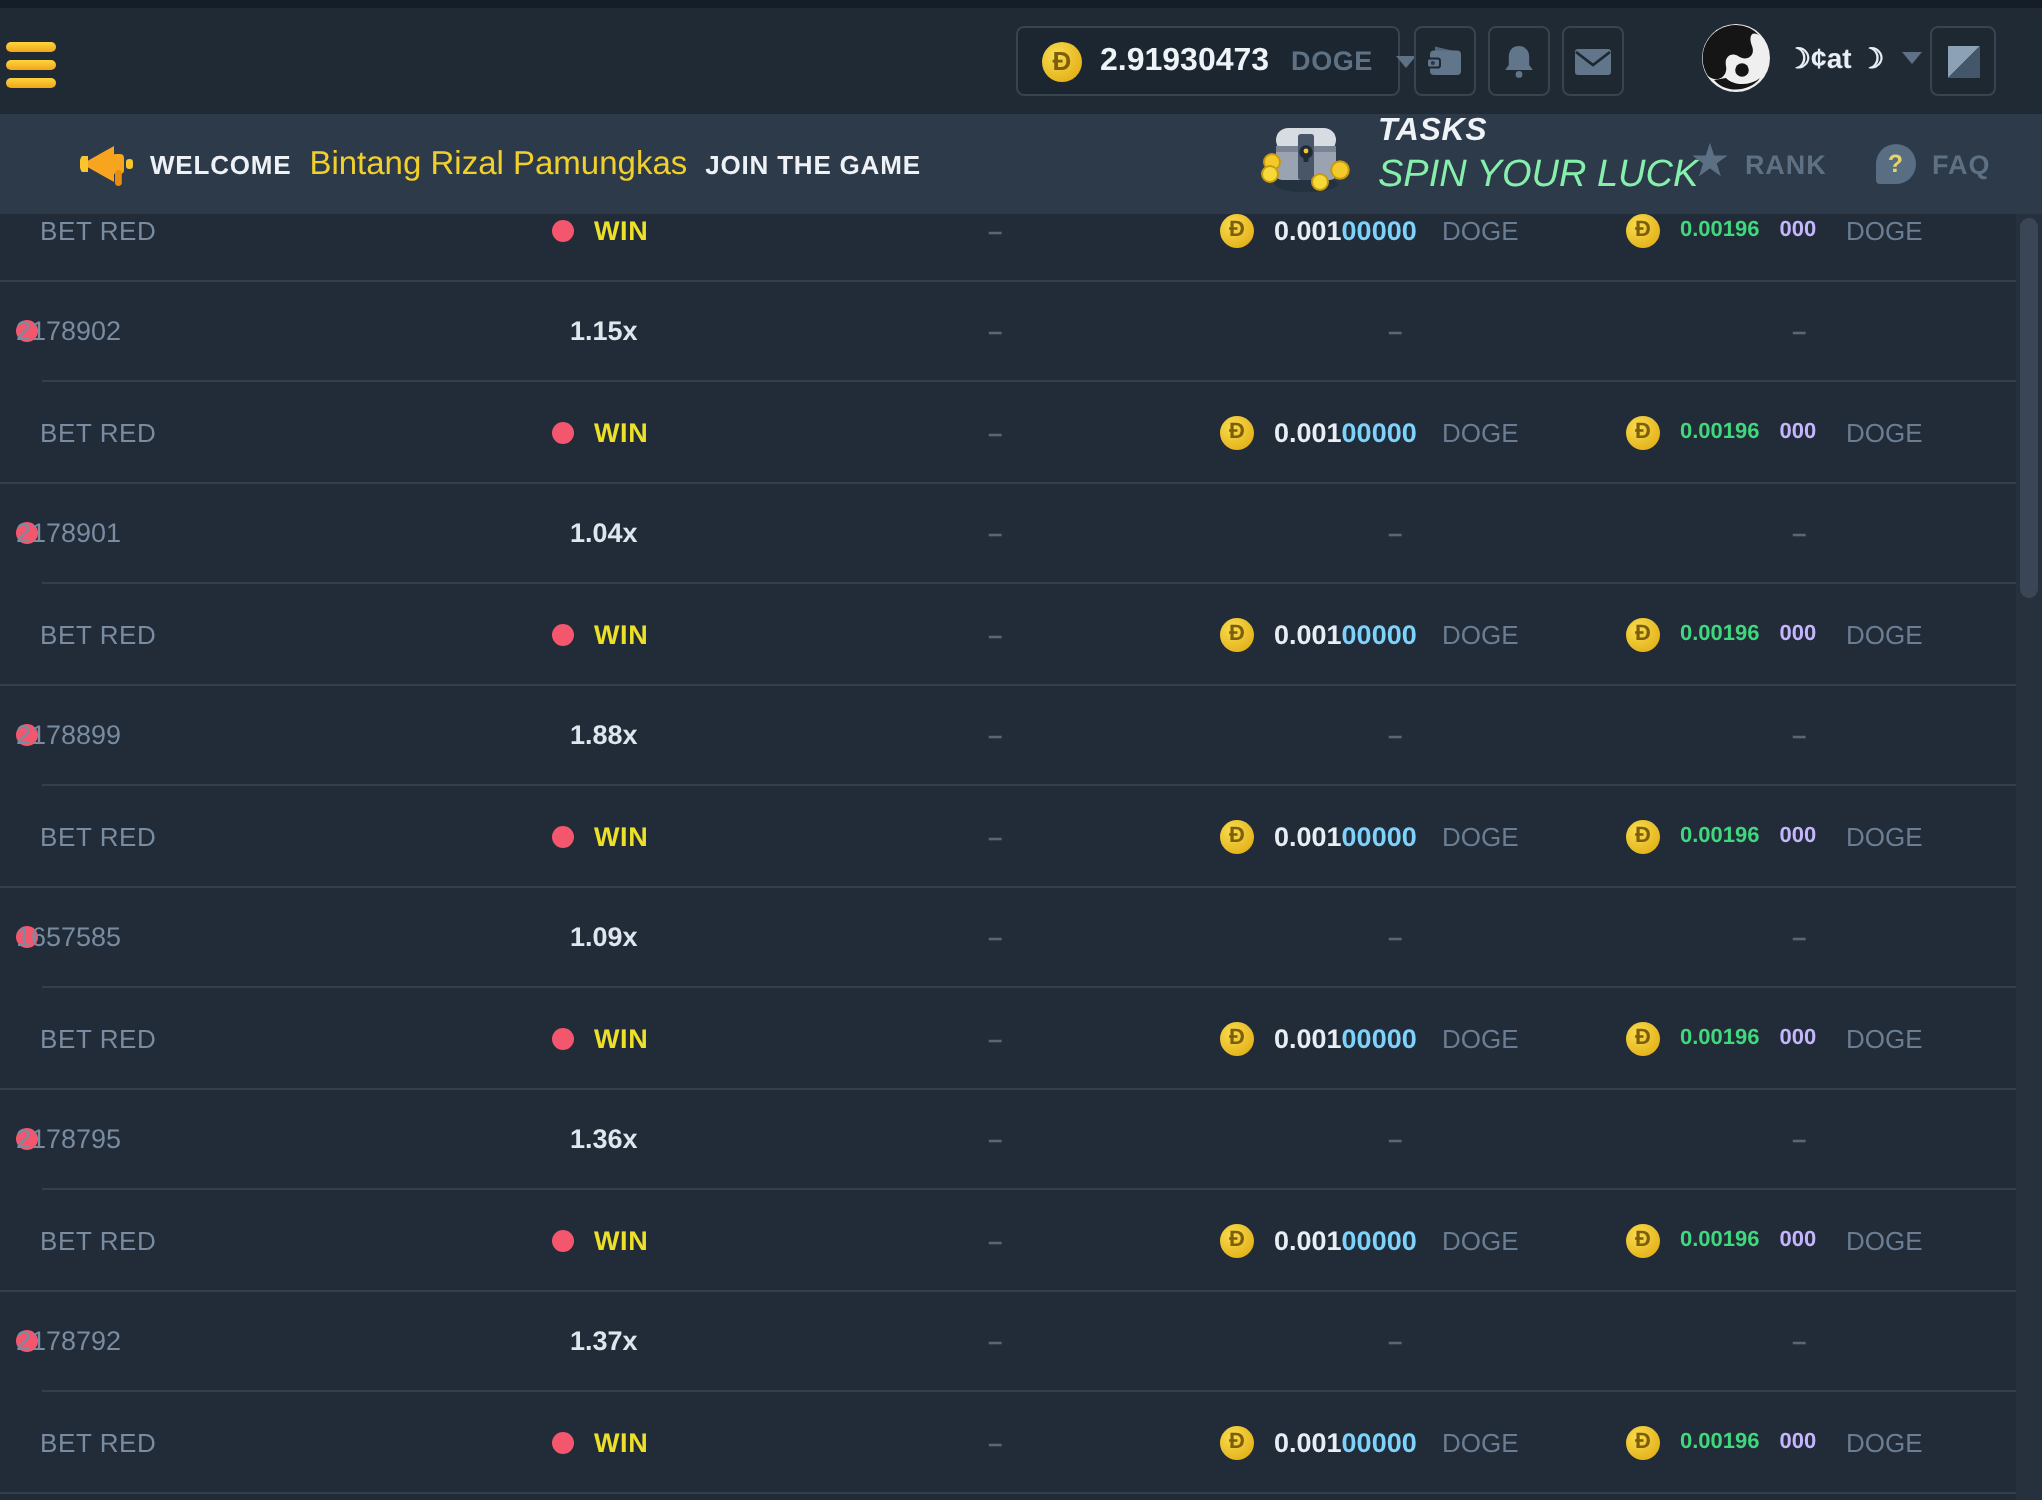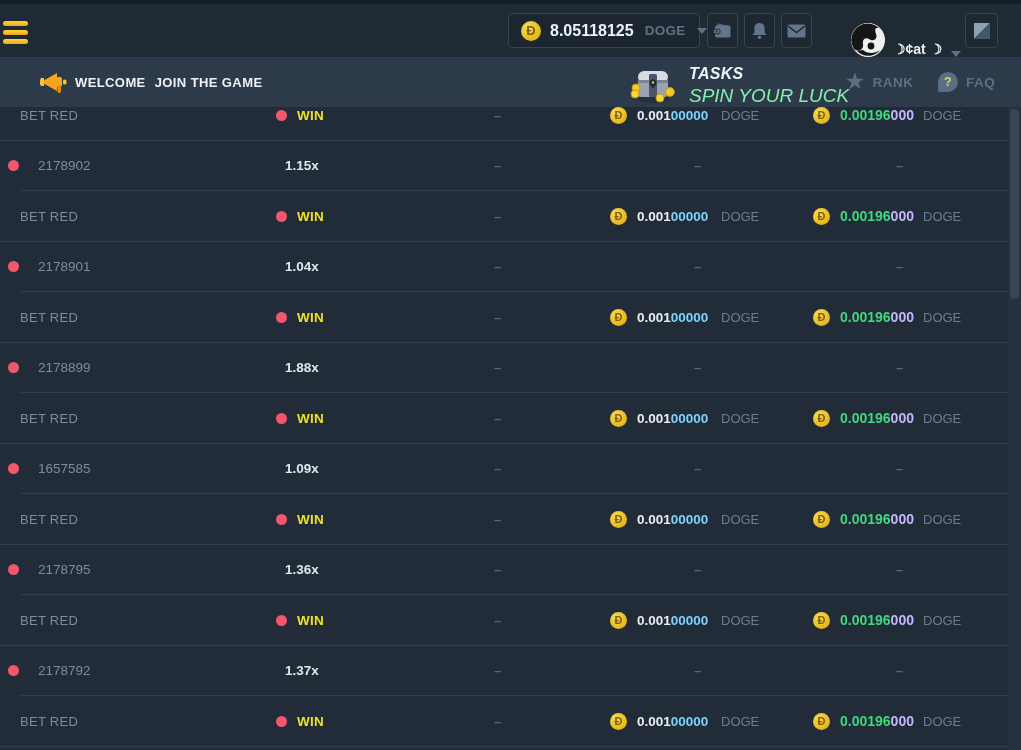--- a/index.html
+++ b/index.html
@@ -22,32 +22,32 @@
         color:#7d5e0a;font-weight:bold;flex:none;}
   .coin-lg{width:20px;height:20px;font-size:13px;}
   .coin-sm{width:17px;height:17px;font-size:11px;}
   .balance-amount{color:#eef3f8;font-weight:bold;font-size:16px;margin-left:9px;}
   .balance-currency{color:#5e7185;font-weight:bold;font-size:13.5px;margin-left:11px;letter-spacing:.3px;}
   .caret{width:0;height:0;border-left:5px solid transparent;border-right:5px solid transparent;
          border-top:6px solid #5e7185;margin-left:11px;}
   .iconbtn{position:absolute;top:13px;width:31px;height:35px;box-sizing:border-box;
            border:1px solid #38444f;border-radius:4px;background:#1d2831;
            display:flex;align-items:center;justify-content:center;cursor:pointer;}
-  .user-menu{position:absolute;left:851px;top:0;height:57px;display:flex;align-items:flex-end;cursor:pointer;}
+  .user-menu{position:absolute;left:851px;top:0;height:57px;display:flex;align-items:center;cursor:pointer;}
   .avatar{width:34px;height:34px;border-radius:50%;overflow:hidden;flex:none;background:#ededed;}
   .username{color:#e9eef4;font-size:14px;font-weight:bold;margin-left:8px;white-space:nowrap;}
   .user-menu .caret{margin-left:9px;}
 
   
   .welcomebar{position:absolute;left:0;top:57px;width:100%;height:50px;background:#2c3a49;}
   .megaphone{position:absolute;left:40px;top:13px;}
   .welcome-text{position:absolute;left:75px;top:0;height:50px;display:flex;align-items:center;gap:9px;white-space:nowrap;}
   .w-label{color:#eef2f6;font-weight:bold;font-size:13px;letter-spacing:.4px;}
   .w-name{color:#f2d02c;font-size:16.5px;}
-  .tasks{position:absolute;left:630px;top:0;height:33px;display:flex;align-items:center;cursor:pointer;margin-top:12px;}
+  .tasks{position:absolute;left:630px;top:0;height:33px;display:flex;cursor:pointer;}
   .chest{margin-top:2px;}
   .tasks-text{margin-left:13px;font-style:italic;color:#eff3f7;}
   .tasks-title{font-weight:bold;font-size:16px;letter-spacing:.3px;}
   .tasks-sub{font-size:19px;color:#86efac;margin-top:2px;}
   .navlink{position:absolute;top:0;height:50px;display:flex;align-items:center;gap:8px;
            color:#5d7084;font-weight:bold;font-size:13.5px;letter-spacing:.5px;cursor:pointer;}
   .rank{left:846px;}
   .faq{left:938px;}
   .star{font-size:20px;color:#5c7085;line-height:1;margin-top:-2px;}
   .faq-badge{width:20px;height:20px;background:#5a6e83;border-radius:50% 50% 50% 2px;
@@ -61,28 +61,28 @@
   .rows{margin-top:-17px;}
   .row{position:relative;height:50.5px;padding-left:13px;}
   .row::after{content:"";position:absolute;left:0;right:0;bottom:0;height:1px;background:#313e4d;}
   .row.round::after{left:21px;}
   .cell{position:absolute;top:0;height:100%;display:flex;align-items:center;font-size:13px;white-space:nowrap;}
   .dot{width:11px;height:11px;border-radius:50%;background:#f4566e;}
   .c1{left:20px;color:#7a8ca1;letter-spacing:.3px;}
   .c-windot{left:276px;}
   .c-win{left:297px;color:#ece029;font-weight:bold;font-size:13.5px;letter-spacing:.3px;}
   .c-iddot{left:8px;}
-  .c-id{left:38px;color:#7a8ca1;font-size:13.5px;}
+  .c-id{left:8px;color:#7a8ca1;font-size:13.5px;}
   .c-mult{left:285px;color:#dfe7ee;font-weight:bold;font-size:13.5px;}
   .dash{color:#5a6673;font-weight:bold;}
   .c-dash3{left:494px;}
   .c-coin4{left:610px;} .c-amt4{left:637px;font-weight:bold;font-size:13.5px;color:#e9eef4;}
   .c-cur4{left:721px;color:#6b7d92;}
   .c-dash4{left:694px;}
-  .c-coin5{left:813px;} .c-amt5{left:840px;font-weight:bold;font-size:14px;color:#41d87d;}
+  .c-coin5{left:813px;} .c-amt5{left:840px;font-weight:bold;font-size:11px;color:#41d87d;gap:10px;}
   .c-cur5{left:923px;color:#6b7d92;}
   .c-dash5{left:896px;}
   .zeros{color:#7dd3fc;}
   .zeros-green{color:#c4b5fd;}
 </style>
 </head>
 <body>
 
 <div class="screen">
 
@@ -90,21 +90,21 @@
     <div class="topstrip"></div>
 
     <div class="hamburger">
       <div class="bar"></div>
       <div class="bar"></div>
       <div class="bar"></div>
     </div>
 
     <div class="balance-box">
       <span class="coin coin-lg">Ð</span>
-      <span class="balance-amount">8.05118125</span>
+      <span class="balance-amount">2.91930473</span>
       <span class="balance-currency">DOGE</span>
       <span class="caret"></span>
     </div>
 
     <div class="iconbtn" style="left:707px;">
       <svg width="19" height="17" viewBox="0 0 19 17">
         <path d="M4.5 1.2 L14 3.5 L4.5 3.5 Z" fill="#536578"></path>
         <rect x="2" y="3.2" width="15.5" height="12.3" rx="2" fill="#61758b"></rect>
         <rect x="0.5" y="7.2" width="6.5" height="4.6" rx="1.2" fill="#61758b" stroke="#1d2831" stroke-width="1"></rect>
         <circle cx="3.4" cy="9.5" r="1" fill="#2a3643"></circle>
@@ -150,20 +150,21 @@
       <svg width="27" height="24" viewBox="0 0 27 24">
         <polygon points="1,12 17,3 17,21" fill="#f7a41f"></polygon>
         <path d="M1 8 C-0.5 9.5 -0.5 14.5 1 16 L4 16 L4 8 Z" fill="#fbc32c"></path>
         <rect x="16" y="7" width="6" height="10" rx="2" fill="#f7a41f"></rect>
         <rect x="17.5" y="15" width="3.4" height="8" rx="1.7" fill="#e88c12"></rect>
         <rect x="23" y="9.5" width="3.5" height="5" rx="1.6" fill="#fbc32c"></rect>
       </svg>
     </span>
     <div class="welcome-text">
       <span class="w-label">WELCOME</span>
+      <span class="w-name">Bintang Rizal Pamungkas</span>
       <span class="w-label">JOIN THE GAME</span>
     </div>
 
     <div class="tasks">
       <span class="chest">
         <svg width="46" height="38" viewBox="0 0 46 38">
           <ellipse cx="23" cy="33" rx="16" ry="4" fill="#1f2a36" opacity="0.55"></ellipse>
           <rect x="8" y="13" width="30" height="18" rx="3" fill="#9aa3b1"></rect>
           <rect x="8" y="5" width="30" height="12" rx="6" fill="#d7dce3"></rect>
           <rect x="8" y="14" width="30" height="3" fill="#7b8495"></rect>

